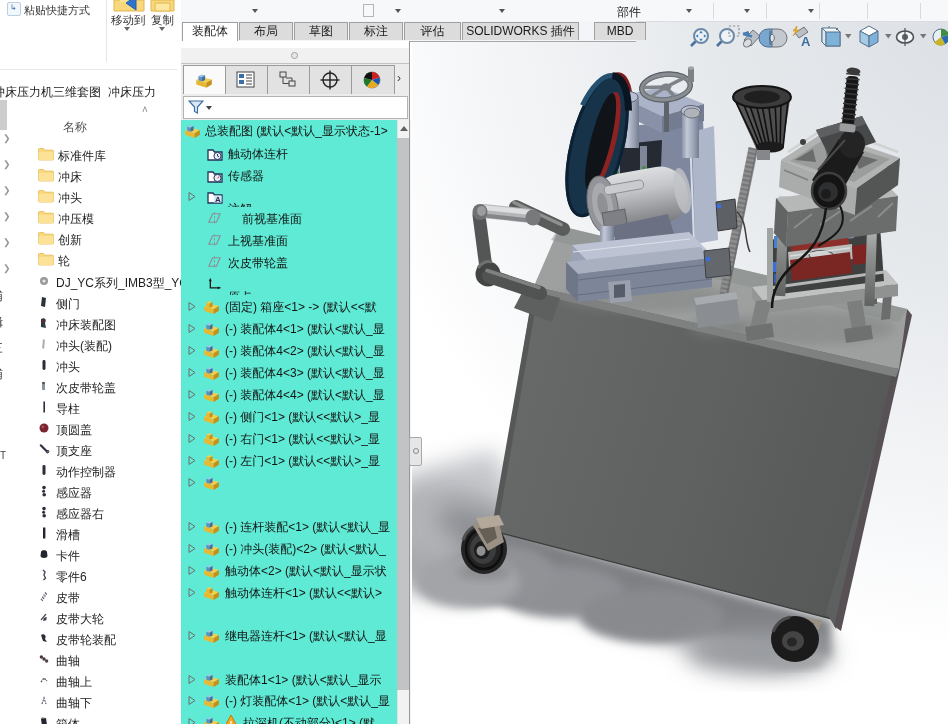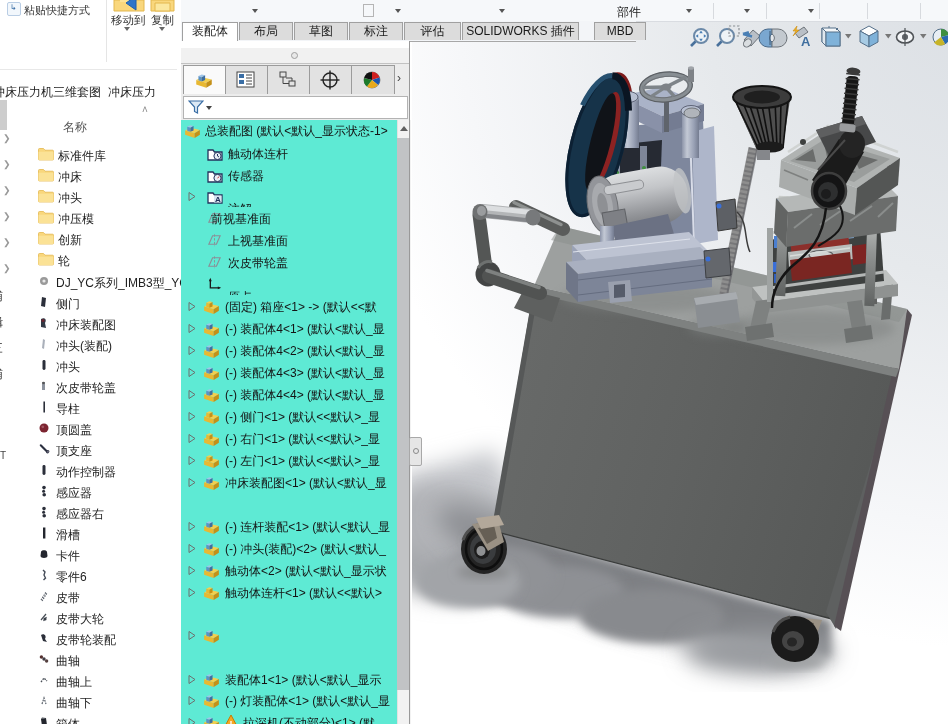--- a/index.html
+++ b/index.html
@@ -387,21 +387,21 @@
           <use href="#ic-folder" width="18" height="18"></use>
           <rect x="8" y="7.5" width="7.5" height="7" fill="#d9e6f2"></rect>
           <text x="9" y="14" font-size="8" font-weight="bold" fill="#23335c">A</text>
         </svg>
         <span class="tx" style="left:47px;margin-top:12px;">注解</span>
       </div>
   <div class="row" style="top:88px;">
         <svg style="left:25px;top:2px" width="17" height="17">
           <use href="#ic-plane" width="17" height="17"></use>
         </svg>
-        <span class="tx" style="left:30px;font-family:Liberation Mono, monospace;">前视基准面</span>
+        <span class="tx" style="left:61px;font-family:Liberation Mono, monospace;">前视基准面</span>
       </div>
   <div class="row" style="top:110px;">
         <svg style="left:25px;top:2px" width="17" height="17">
           <use href="#ic-plane" width="17" height="17"></use>
         </svg>
         <span class="tx" style="left:47px;">上视基准面</span>
       </div>
   <div class="row" style="top:132px;">
         <svg style="left:25px;top:2px" width="17" height="17">
           <use href="#ic-plane" width="17" height="17"></use>
@@ -486,21 +486,20 @@
         </svg>
         <span class="tx" style="left:44px;">(-) 左门&lt;1&gt; (默认&lt;&lt;默认&gt;_显</span>
       </div>
   <div class="row" style="top:352px;">
         <svg style="left:7px;top:6px" width="8" height="10">
           <polygon points="1,0.5 7,4.5 1,8.5" fill="none" stroke="#6e6e6e" stroke-width="1"></polygon>
         </svg>
         <svg style="left:21px;top:1px" width="19" height="19">
           <use href="#ic-asm" width="19" height="19"></use>
         </svg>
-        <span class="tx" style="left:44px;">冲床装配图&lt;1&gt; (默认&lt;默认_显</span>
       </div>
   <div class="row" style="top:396px;">
         <svg style="left:7px;top:6px" width="8" height="10">
           <polygon points="1,0.5 7,4.5 1,8.5" fill="none" stroke="#6e6e6e" stroke-width="1"></polygon>
         </svg>
         <svg style="left:21px;top:1px" width="19" height="19">
           <use href="#ic-asm" width="19" height="19"></use>
         </svg>
         <span class="tx" style="left:44px;">(-) 连杆装配&lt;1&gt; (默认&lt;默认_显</span>
       </div>
@@ -531,20 +530,21 @@
         </svg>
         <span class="tx" style="left:44px;">触动体连杆&lt;1&gt; (默认&lt;&lt;默认&gt;</span>
       </div>
   <div class="row" style="top:505px;">
         <svg style="left:7px;top:6px" width="8" height="10">
           <polygon points="1,0.5 7,4.5 1,8.5" fill="none" stroke="#6e6e6e" stroke-width="1"></polygon>
         </svg>
         <svg style="left:21px;top:1px" width="19" height="19">
           <use href="#ic-asm" width="19" height="19"></use>
         </svg>
+        <span class="tx" style="left:44px;">继电器连杆&lt;1&gt; (默认&lt;默认_显</span>
       </div>
   <div class="row" style="top:549px;">
         <svg style="left:7px;top:6px" width="8" height="10">
           <polygon points="1,0.5 7,4.5 1,8.5" fill="none" stroke="#6e6e6e" stroke-width="1"></polygon>
         </svg>
         <svg style="left:21px;top:1px" width="19" height="19">
           <use href="#ic-asm" width="19" height="19"></use>
         </svg>
         <span class="tx" style="left:44px;">装配体1&lt;1&gt; (默认&lt;默认_显示</span>
       </div>

